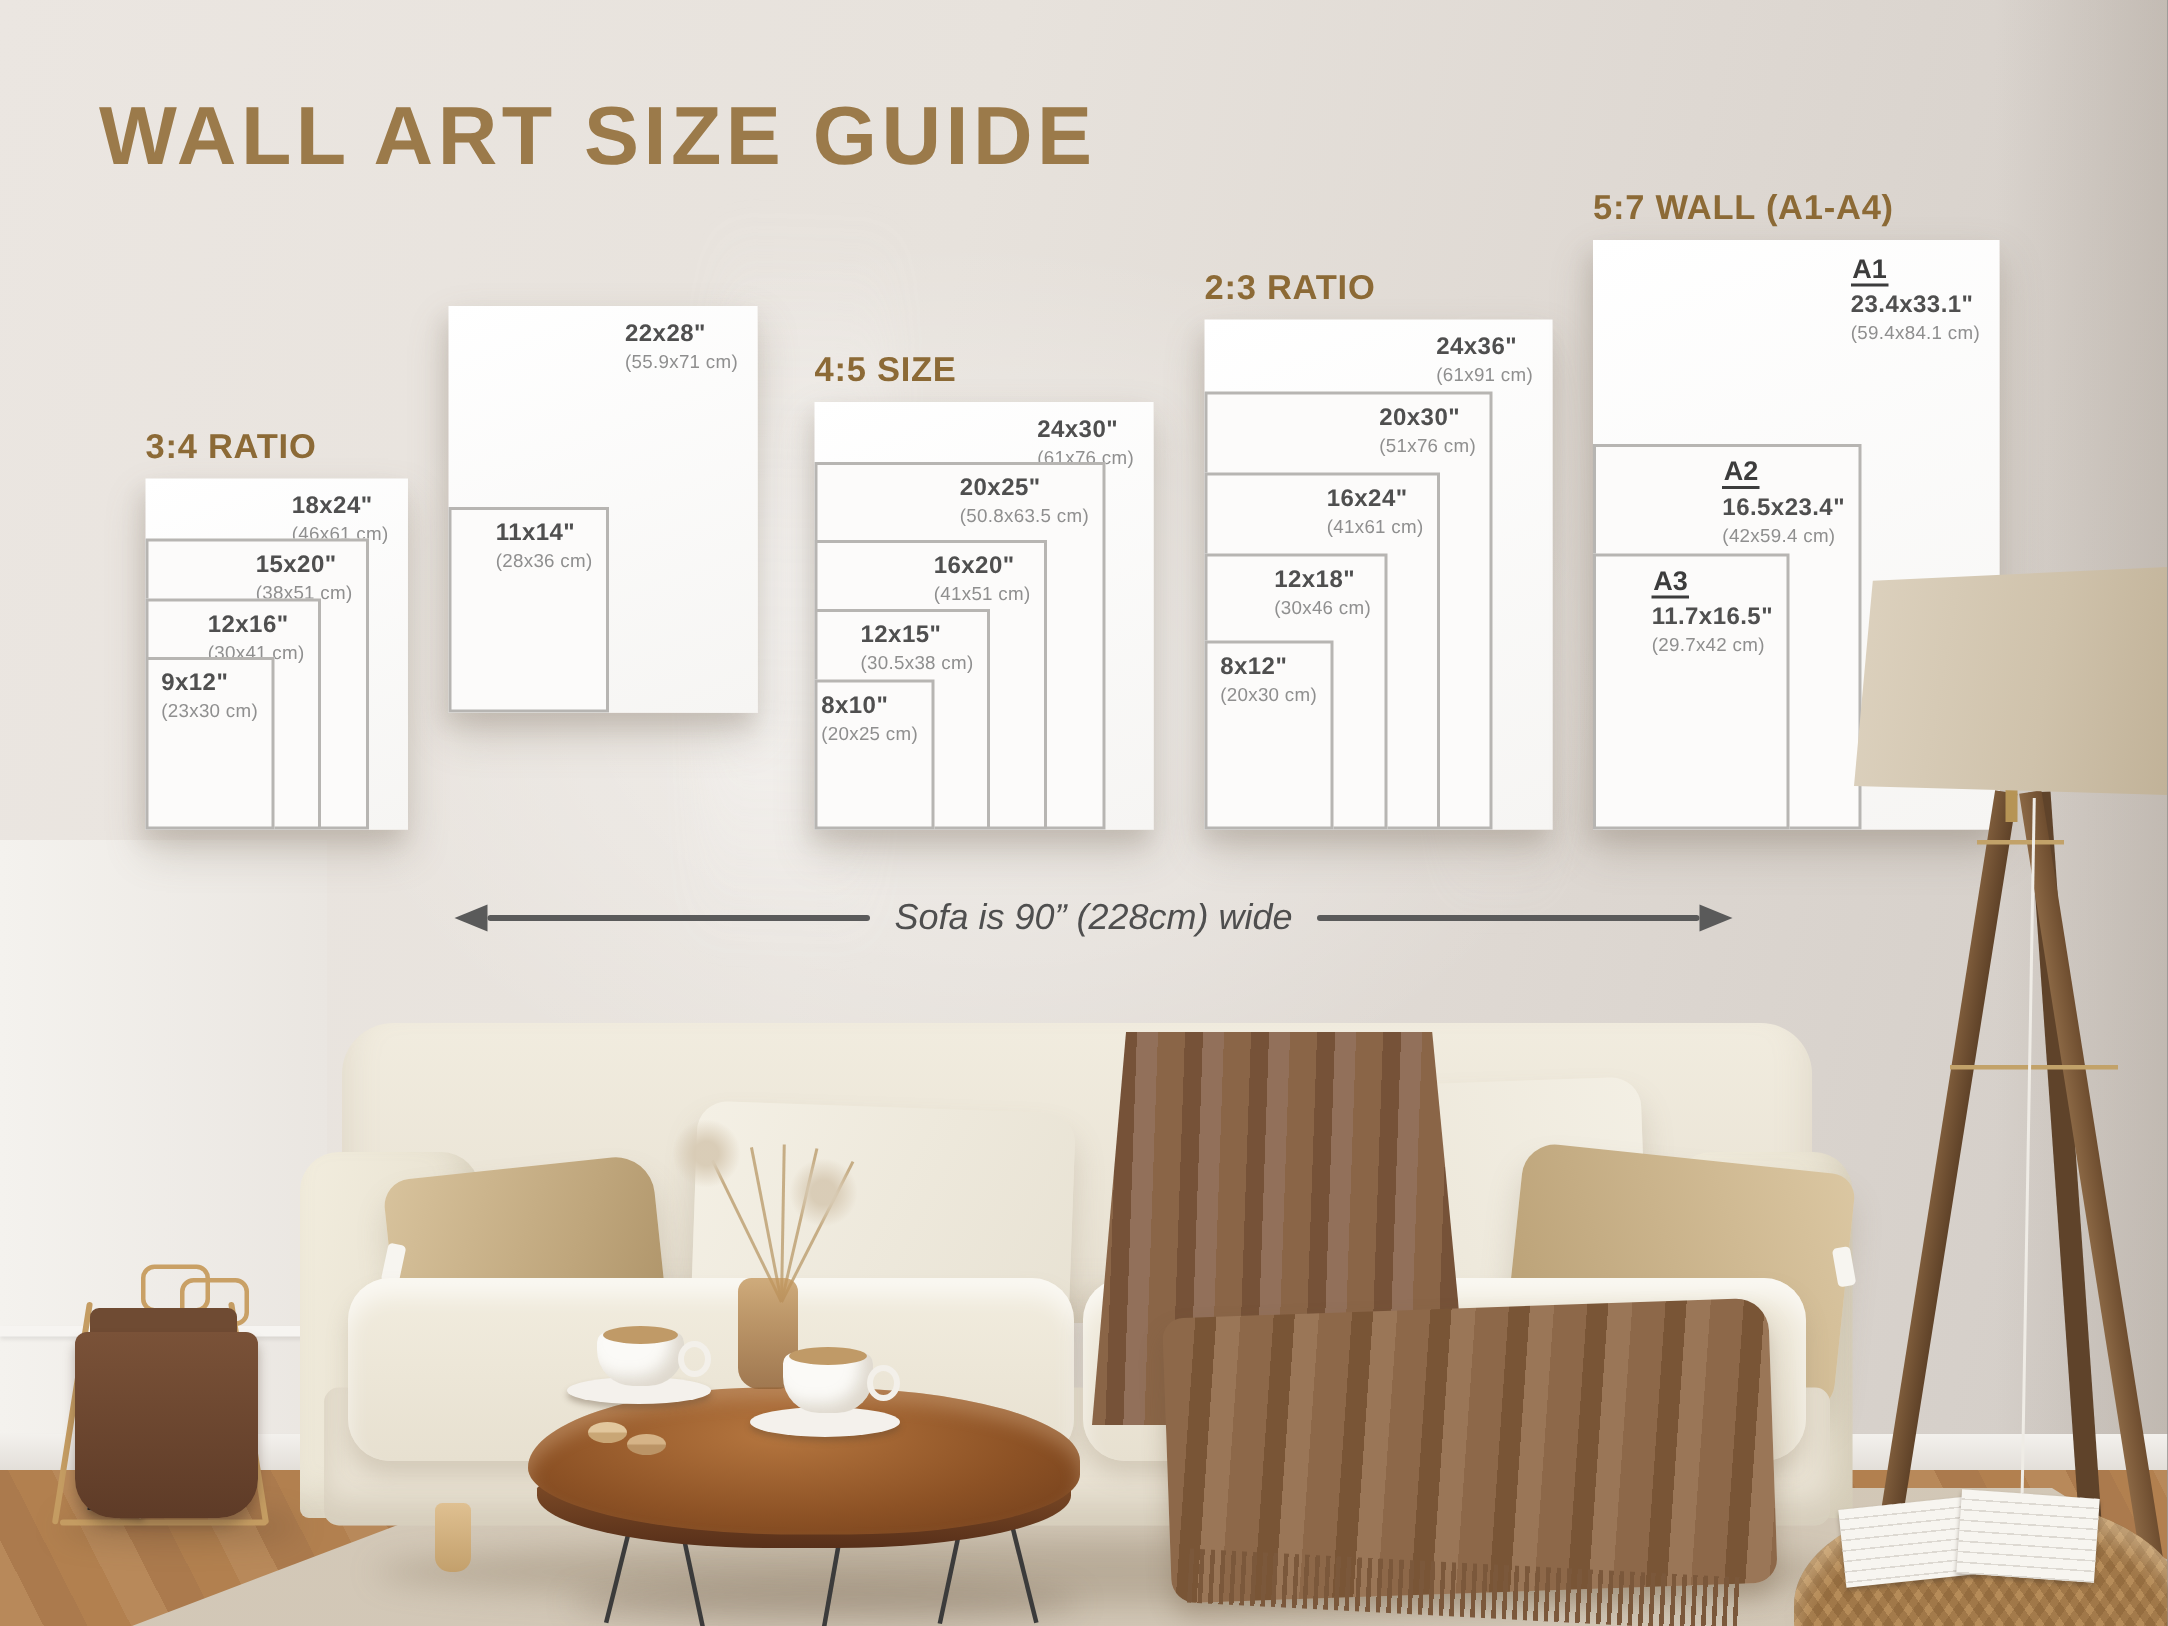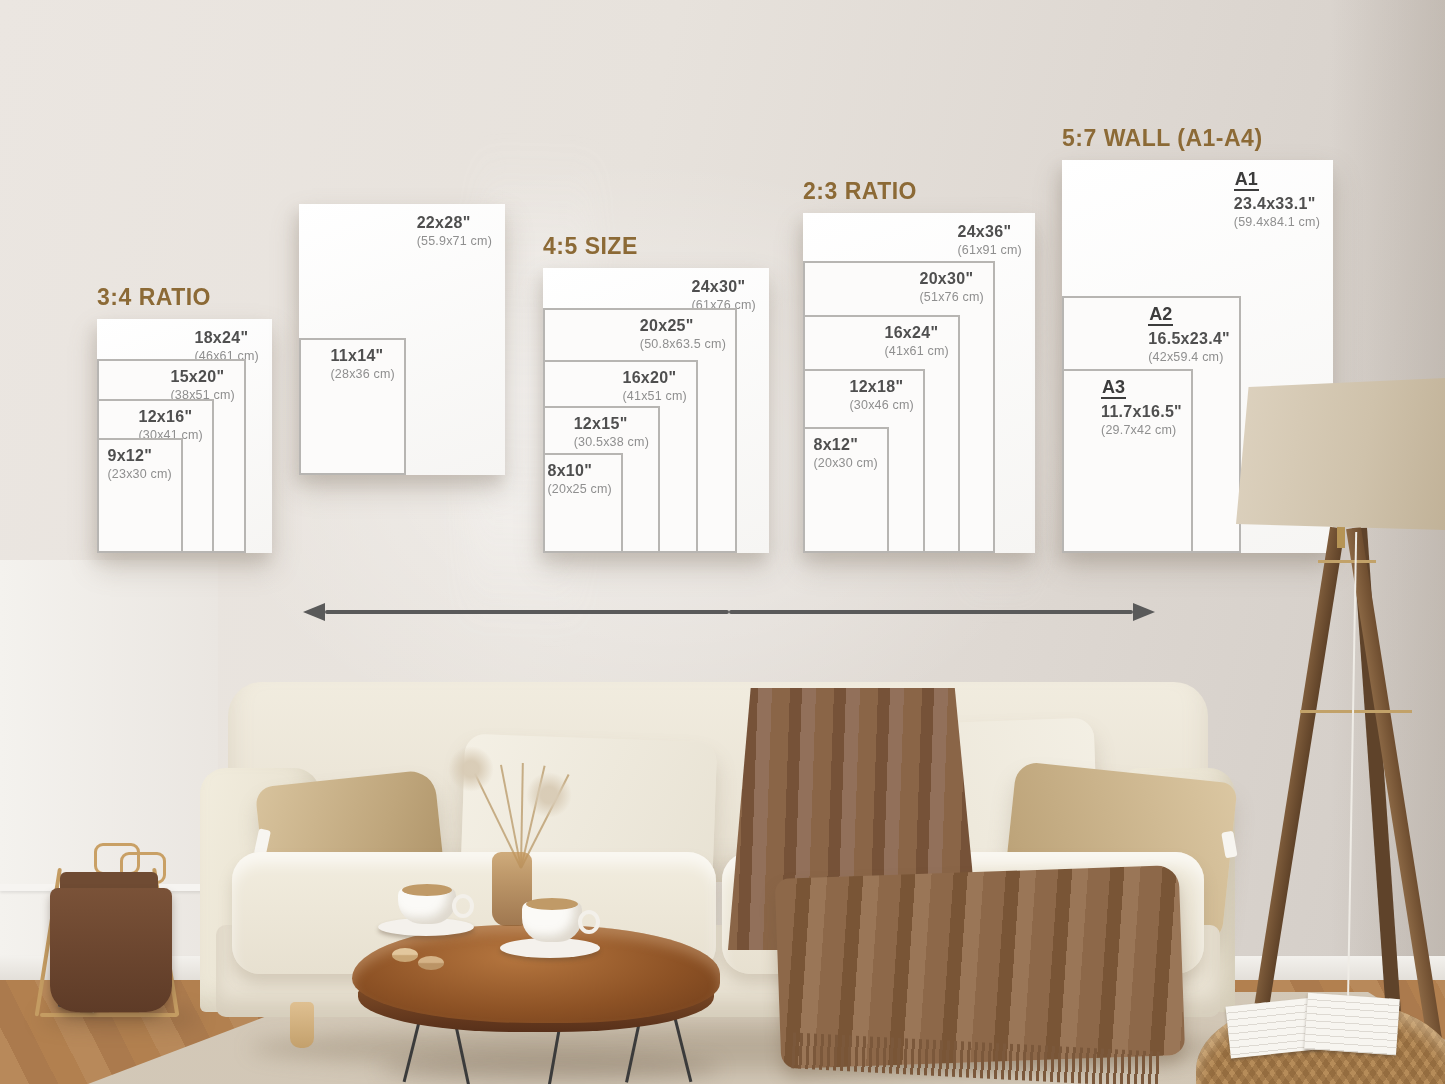--- a/index.html
+++ b/index.html
@@ -146,20 +146,21 @@
 
   <div class="wall-dark-right"></div>
   <div class="light-streak" style="left:470px;top:140px;width:120px;height:500px;transform:rotate(2deg);opacity:.7"></div>
   <div class="light-streak" style="left:960px;top:200px;width:80px;height:420px;opacity:.4"></div>
   <div class="wainscot"></div>
   <div class="wainscot-rail"></div>
   <div class="baseboard"></div>
   <div class="wood-floor"></div>
   <div class="rug"></div>
 
+  <div class="main-title">WALL ART SIZE GUIDE</div>
 
   <div class="size-group" style="left:97px;top:319px;width:154px;height:234px">
     <div class="group-title">3:4 RATIO</div>
     <div class="size-frame outer" style="width:175px;height:234px">
       <div class="frame-label">
         <div class="frame-size">18x24"</div>
         <div class="frame-cm">(46x61 cm)</div>
       </div>
     </div>
     <div class="size-frame inner" style="width:145px;height:190px">
@@ -287,20 +288,21 @@
         <span class="frame-letter">A3</span>
         <div class="frame-size">11.7x16.5"</div>
         <div class="frame-cm">(29.7x42 cm)</div>
       </div>
     </div>
   </div>
 
   <div class="sofa-arrow">
     <div class="arrow-head-left"></div>
     <div class="arrow-line"></div>
+    <div class="arrow-text">Sofa is 90” (228cm) wide</div>
     <div class="arrow-line"></div>
     <div class="arrow-head-right"></div>
   </div>
 
   <div class="shadow-blob" style="left:250px;top:1026px;width:980px;height:44px;background:rgba(120,100,75,.28)"></div>
 
   <div class="sofa-back"></div>
   <div class="sofa-arm" style="left:200px"></div>
   <div class="sofa-arm" style="left:1115px"></div>
 

